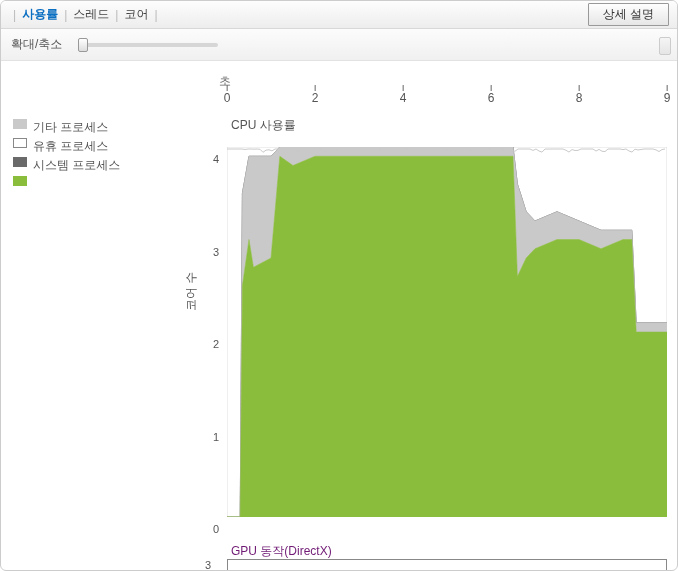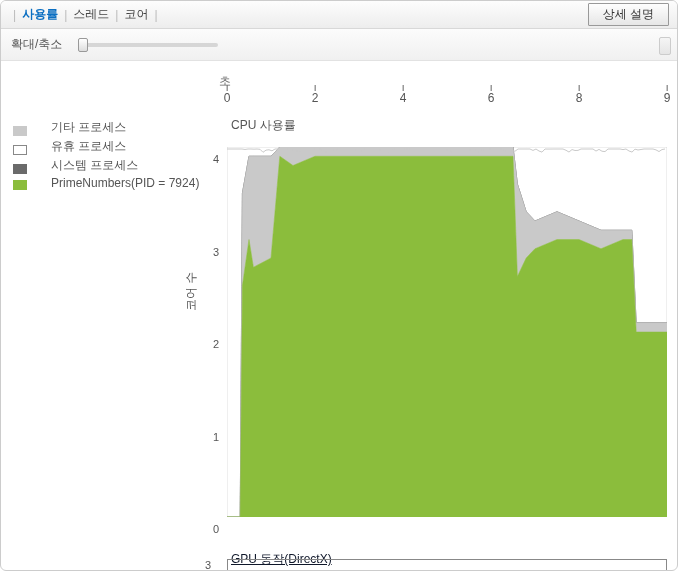--- a/index.html
+++ b/index.html
@@ -64,21 +64,21 @@
   }
   .content {
     position: absolute;
     left: 0; right: 0; top: 60px; bottom: 0;
   }
   .legend {
     position: absolute;
     left: 12px; top: 58px;
     width: 190px;
   }
-  .legend-row { display:flex; align-items:flex-end; gap:24px; margin-bottom:2px; color:#555; }
+  .legend-row { display:flex; align-items:flex-start; gap:6px; margin-bottom:2px; color:#555; }
   .swatch { width:14px; height:10px; border:1px solid #888; }
   .sw-other { background:#c9c9c9; border-color:#c9c9c9; }
   .sw-system { background:#6a6a6a; border-color:#6a6a6a; }
   .sw-idle { background:#fff; }
   .sw-prime { background:#8bbd3c; border-color:#8bbd3c; }
 
   .chart-area {
     position:absolute;
     left: 218px; top: 0; right: 10px; height: 480px;
   }
@@ -94,21 +94,21 @@
   .plot svg { width:100%; height:100%; }
   .xticks { position:absolute; left:8px; right:0; top:24px; height:18px; }
   .xtick { position:absolute; top:0; transform:translateX(-50%); color:#555; }
   .xtick .tickmark { width:1px; height:6px; background:#666; margin:0 auto; }
   .yticks { position:absolute; left:-14px; top:86px; bottom:24px; width:14px; }
   .ytick { position:absolute; right:0; transform:translateY(50%); color:#555; font-size:11px; text-align:right; width:14px; }
 
   .gpu-area {
     position:absolute; left:218px; top: 482px; right:10px; height: 70px;
   }
-  .gpu-title { position:absolute; left:12px; top:8px; color:#0f172a;text-decoration:underline; }
+  .gpu-title { position:absolute; left:12px; top:0; color:#701a75; }
   .gpu-plot { position:absolute; left:8px; right:0; top:16px; height:40px; border:1px solid #888; border-bottom:none; }
   .gpu-ytick { position:absolute; left:-14px; top:16px; color:#555; font-size:11px; }
 </style>
 </head>
 <body>
 
 <div class="window">
 
   <div class="toolbar">
     <div class="tabs">
@@ -142,21 +142,20 @@
       <div class="legend-row">
         <span class="swatch sw-idle"></span>
         <span>유휴 프로세스</span>
       </div>
       <div class="legend-row">
         <span class="swatch sw-system"></span>
         <span>시스템 프로세스</span>
       </div>
       <div class="legend-row">
         <span class="swatch sw-prime"></span>
-        <span>PrimeNumbers(PID = 7924)</span>
       </div>
     </div>
 
     <div class="chart-area">
       <span class="xaxis-label">초</span>
       <div class="xticks" id="xticks">
           <div class="xtick" style="left: calc(0%);"><div class="tickmark"></div><span>0</span></div>
           <div class="xtick" style="left: calc(20%);"><div class="tickmark"></div><span>2</span></div>
           <div class="xtick" style="left: calc(40%);"><div class="tickmark"></div><span>4</span></div>
           <div class="xtick" style="left: calc(60%);"><div class="tickmark"></div><span>6</span></div>

